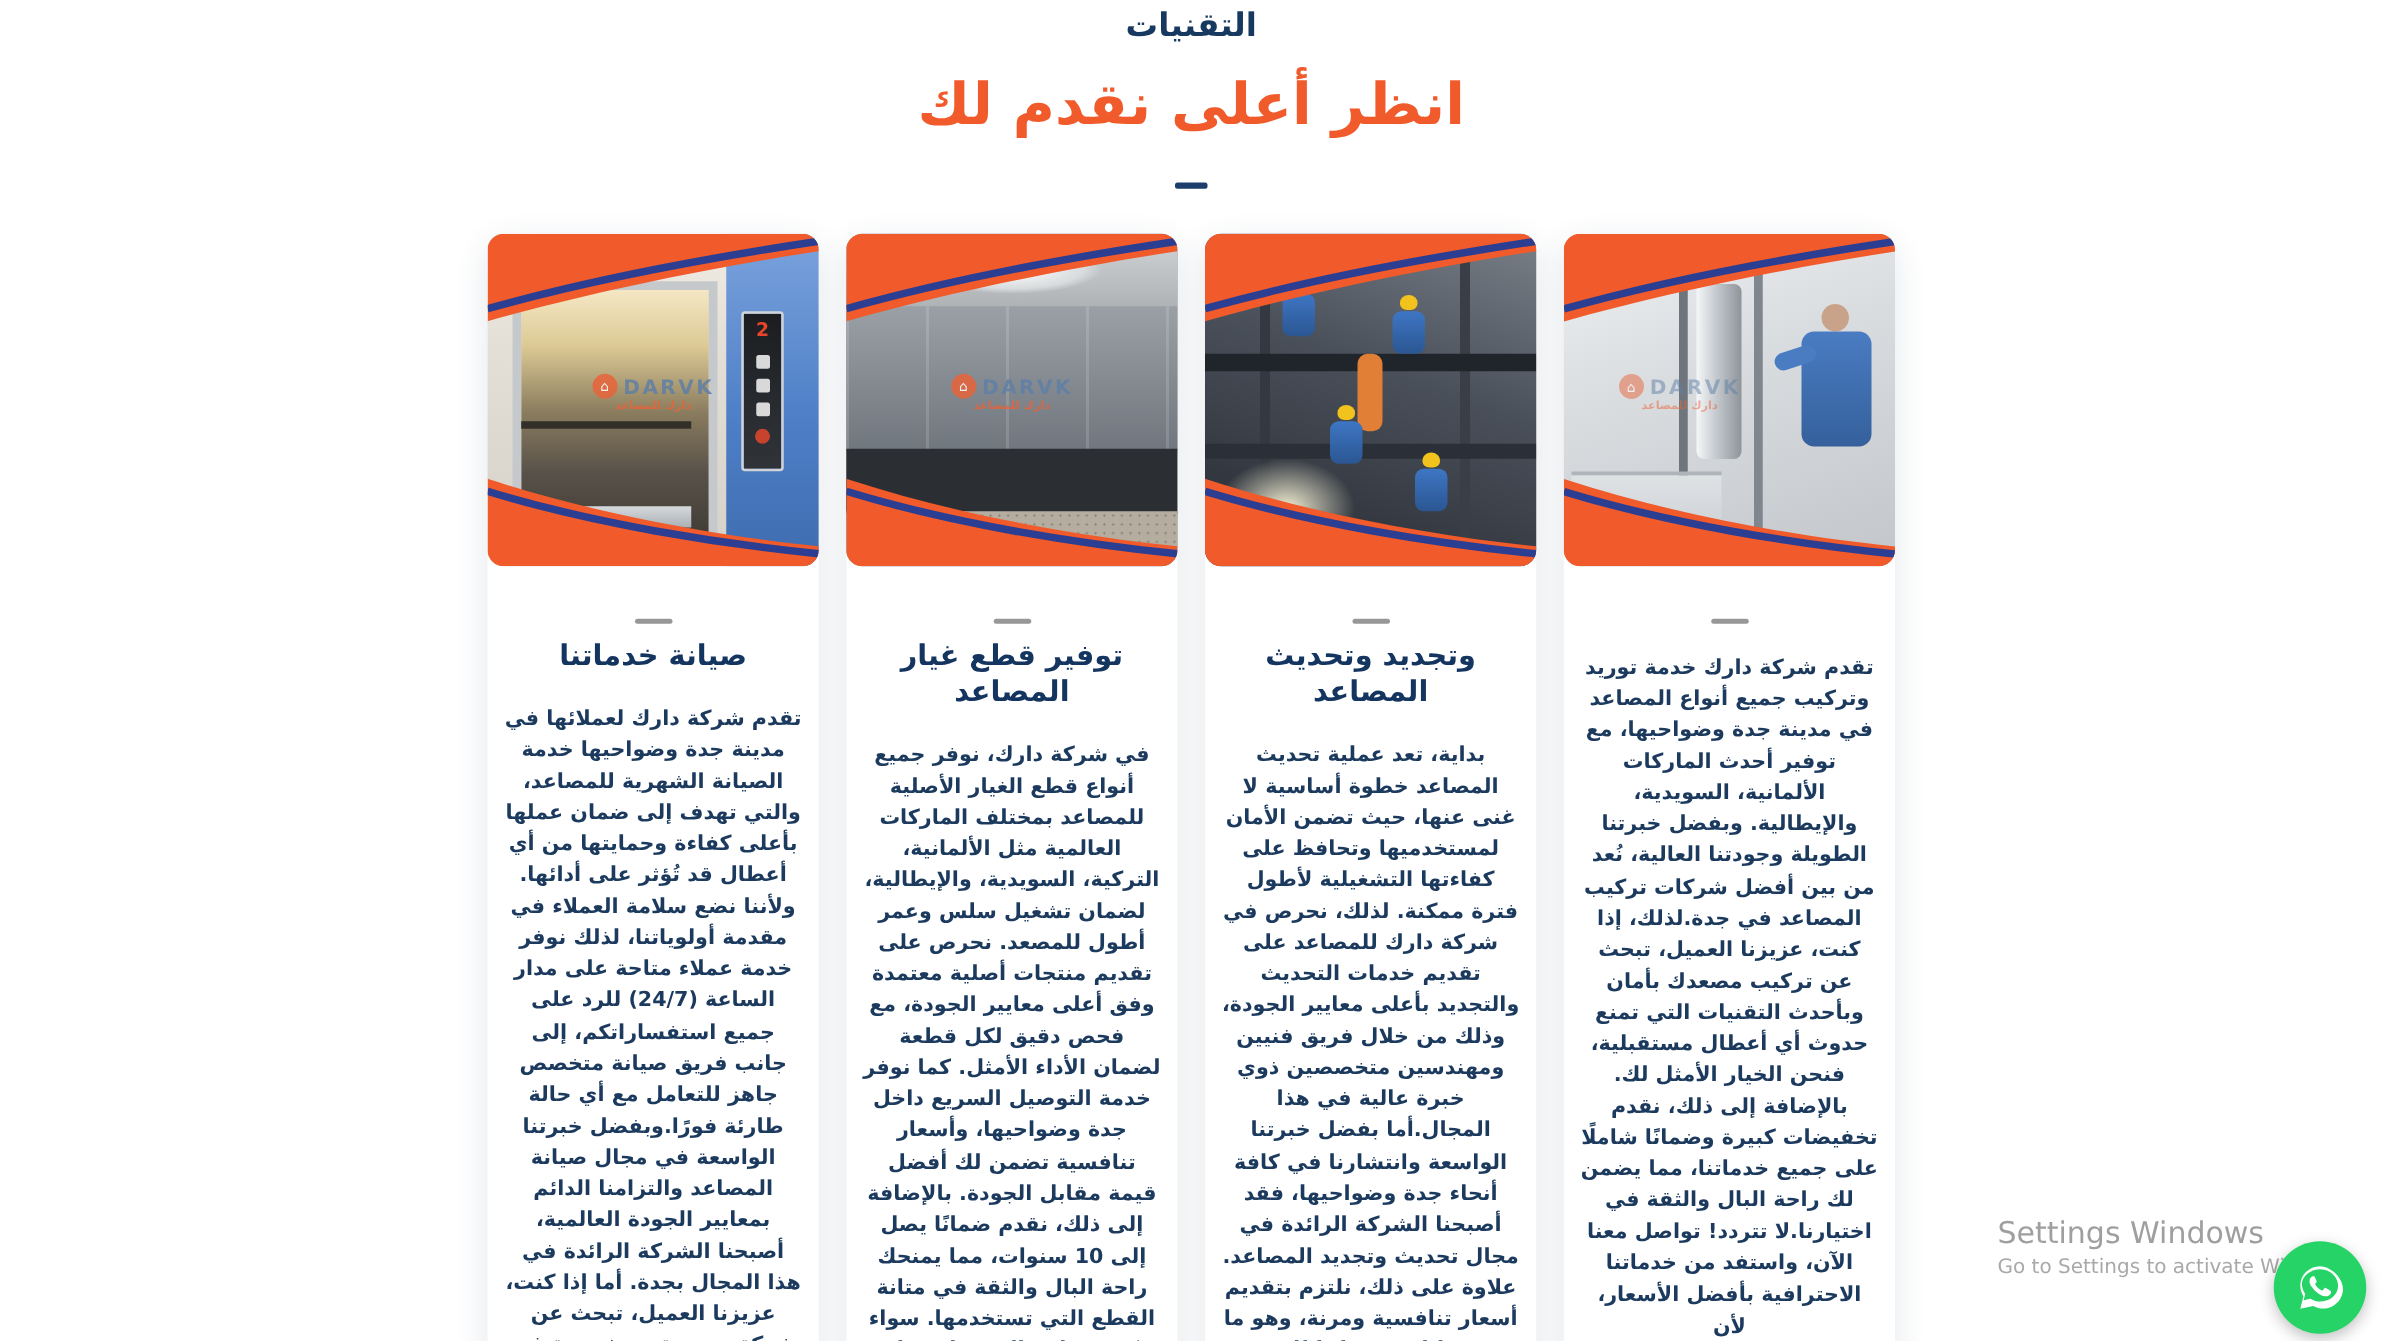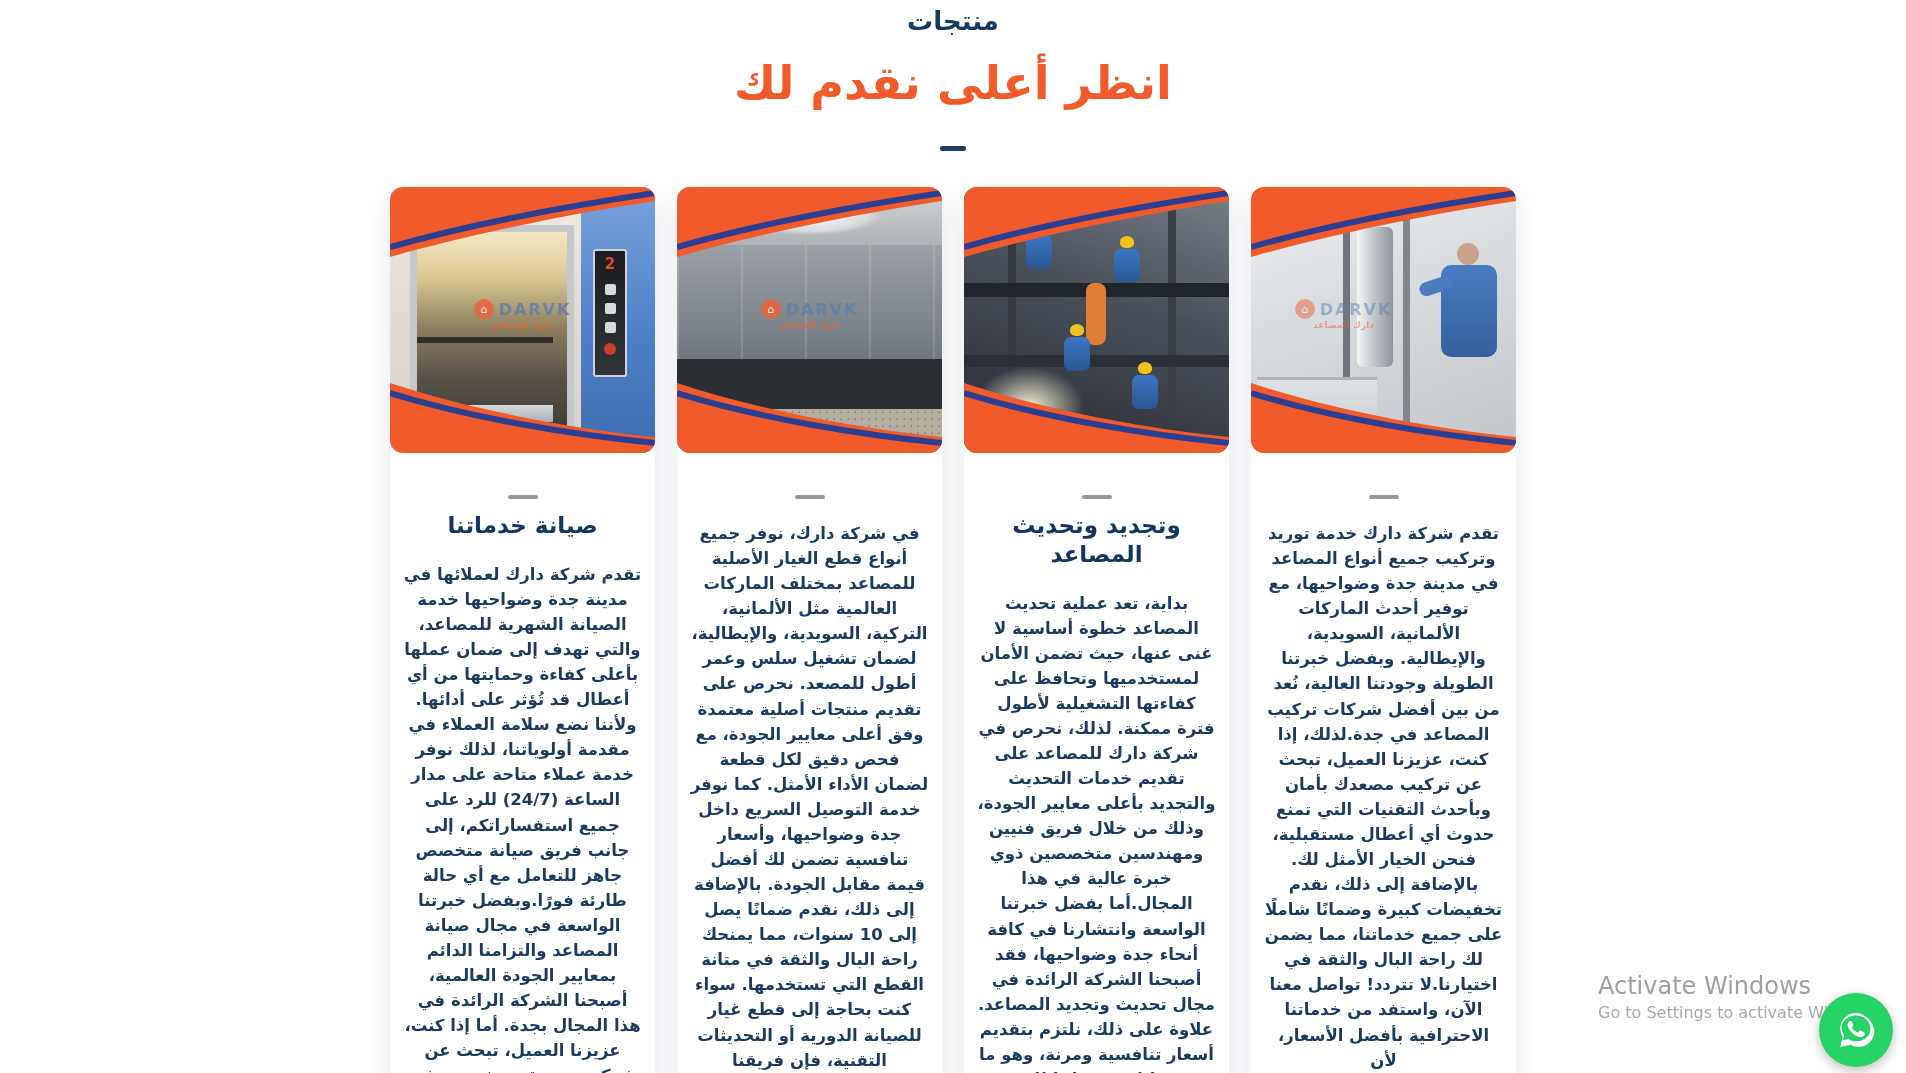--- a/index.html
+++ b/index.html
@@ -113,21 +113,21 @@
     box-shadow:0 4px 12px rgba(0,0,0,.25);cursor:pointer;z-index:20;}
 
   
   .activate{position:absolute;left:1598px;top:972px;color:#9f9f9f;z-index:10;}
   .activate .l1{font-size:24px;}
   .activate .l2{font-size:16px;color:#a9a9a9;margin-top:3px;}
 </style>
 </head>
 <body>
 
-<div class="kicker">منتجات</div>
+<div class="kicker">التقنيات</div>
 <div class="heading">انظر أعلى نقدم لك</div>
 <div class="heading-dash"></div>
 
 <div class="cards">
 
   <div class="card">
     <div class="card-img img-supply">
       <div class="rail-a"></div>
       <div class="rail-b"></div>
       <div class="cylinder"></div>
@@ -192,20 +192,21 @@
         <div class="wm-sub">دارك للمصاعد</div>
       </div>
       <svg class="swoosh" viewBox="0 0 265 266" preserveAspectRatio="none">
         <path d="M0,0 H265 V14 C185,26 85,46 0,70 Z" fill="#f15a2b"></path>
         <path d="M0,60 C85,36 185,18 265,6" stroke="#2c3e91" stroke-width="6" fill="none"></path>
         <path d="M0,266 H265 V250 C185,242 85,224 0,196 Z" fill="#f15a2b"></path>
         <path d="M0,206 C85,232 185,248 265,256" stroke="#2c3e91" stroke-width="6" fill="none"></path>
       </svg>
     </div>
     <div class="card-divider"></div>
+    <h3 class="card-title">توفير قطع غيار المصاعد</h3>
     <p class="card-body">في شركة دارك، نوفر جميع أنواع قطع الغيار الأصلية للمصاعد بمختلف الماركات العالمية مثل الألمانية، التركية، السويدية، والإيطالية، لضمان تشغيل سلس وعمر أطول للمصعد. نحرص على تقديم منتجات أصلية معتمدة وفق أعلى معايير الجودة، مع فحص دقيق لكل قطعة لضمان الأداء الأمثل. كما نوفر خدمة التوصيل السريع داخل جدة وضواحيها، وأسعار تنافسية تضمن لك أفضل قيمة مقابل الجودة. بالإضافة إلى ذلك، نقدم ضمانًا يصل إلى 10 سنوات، مما يمنحك راحة البال والثقة في متانة القطع التي تستخدمها. سواء كنت بحاجة إلى قطع غيار للصيانة الدورية أو التحديثات التقنية، فإن فريقنا المتخصص مستعد لتقديم الاستشارات ومساعدتك في</p>
   </div>
 
   <div class="card">
     <div class="card-img img-maintain">
       <div class="opening"></div>
       <div class="shelf"></div>
       <div class="cabfloor"></div>
       <div class="bluepanel"></div>
       <div class="controls">
@@ -230,21 +231,21 @@
       </svg>
     </div>
     <div class="card-divider"></div>
     <h3 class="card-title">صيانة خدماتنا</h3>
     <p class="card-body">تقدم شركة دارك لعملائها في مدينة جدة وضواحيها خدمة الصيانة الشهرية للمصاعد، والتي تهدف إلى ضمان عملها بأعلى كفاءة وحمايتها من أي أعطال قد تُؤثر على أدائها. ولأننا نضع سلامة العملاء في مقدمة أولوياتنا، لذلك نوفر خدمة عملاء متاحة على مدار الساعة (24/7) للرد على جميع استفساراتكم، إلى جانب فريق صيانة متخصص جاهز للتعامل مع أي حالة طارئة فورًا.وبفضل خبرتنا الواسعة في مجال صيانة المصاعد والتزامنا الدائم بمعايير الجودة العالمية، أصبحنا الشركة الرائدة في هذا المجال بجدة. أما إذا كنت، عزيزنا العميل، تبحث عن شركة معتمدة ومتخصصة في صيانة المصاعد، فلا داعي للقلق، فقط تواصل معنا الآن عبر قنوات الاتصال المُتاحة، وسنكون جاهزين للرد عليك وتلبية طلبك على الفور.</p>
   </div>
 
 </div>
 
 <div class="activate">
-  <div class="l1">Activate Windows</div>
+  <div class="l1">Settings Windows</div>
   <div class="l2">Go to Settings to activate Windows</div>
 </div>
 
 <div class="whatsapp">
   <svg width="42" height="42" viewBox="0 0 32 32">
     <path fill="#ffffff" d="M16 3C9.4 3 4 8.3 4 14.9c0 2.3.7 4.5 1.9 6.4L4 29l7.9-1.8c1.8 1 3.9 1.6 6.1 1.6 6.6 0 12-5.3 12-11.9S22.6 3 16 3zm0 21.6c-2 0-3.9-.6-5.5-1.6l-.4-.2-4.1 1 1-3.9-.3-.4c-1.1-1.7-1.7-3.7-1.7-5.6C5 9.4 9.9 4.9 16 4.9s11 4.5 11 10.1-4.9 9.6-11 9.6z"></path>
     <path fill="#ffffff" d="M21.4 17.3c-.3-.2-1.8-.9-2-1-.3-.1-.5-.2-.7.2-.2.3-.8 1-.9 1.2-.2.2-.3.2-.6.1-.3-.2-1.3-.5-2.4-1.5-.9-.8-1.5-1.8-1.7-2.1-.2-.3 0-.5.1-.6.1-.1.3-.4.4-.5.1-.2.2-.3.3-.5.1-.2 0-.4 0-.6-.1-.2-.7-1.7-1-2.3-.3-.6-.5-.5-.7-.5h-.6c-.2 0-.6.1-.9.4-.3.3-1.1 1.1-1.1 2.7s1.2 3.1 1.3 3.3c.2.2 2.3 3.5 5.5 4.9.8.3 1.4.5 1.9.7.8.2 1.5.2 2.1.1.6-.1 1.8-.8 2.1-1.5.3-.7.3-1.3.2-1.5-.1-.1-.3-.2-.6-.4z"></path>
   </svg>
 </div>
 

